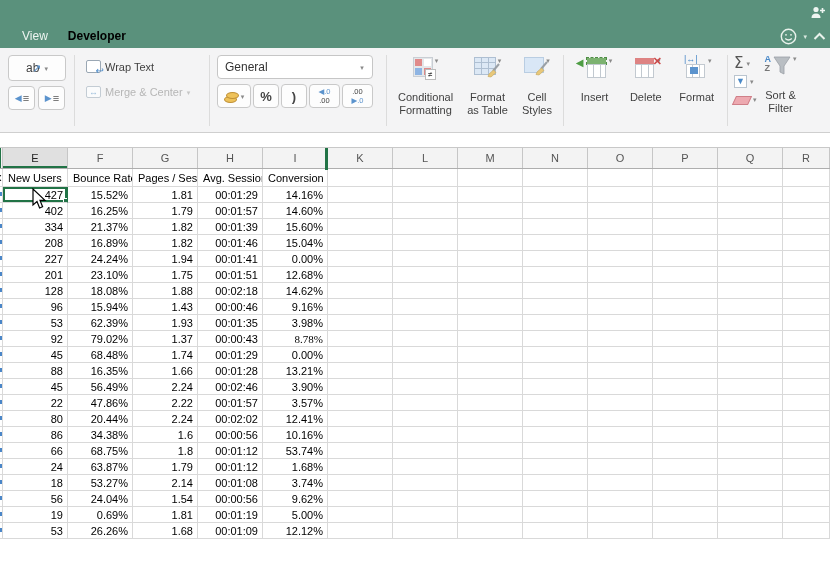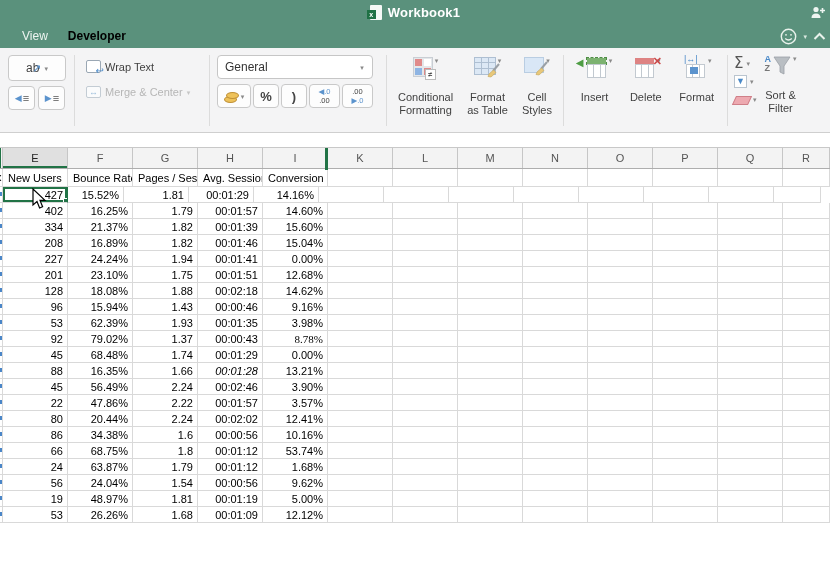--- a/index.html
+++ b/index.html
@@ -116,26 +116,20 @@
   .row-sliver { width:3px; flex:0 0 3px; border-right:1px solid #d9d9d9; border-bottom:1px solid #d9d9d9; position:relative; }
   .tick { position:absolute; left:0; top:5px; width:2px; height:4px; background:#4a86c8; }
   .clip-x { font-size:11px; color:#000; position:absolute; left:-4px; top:2px; }
   
   .cursor { position:absolute; left:32px; top:188px; z-index:60; }
 </style>
 </head>
 <body>
 
 <div class="titlebar">
-  <div class="title-center">
-    <div class="doc-icon">
-        <div class="x-badge">x</div>
-      </div>
-    <div class="wb-title">Workbook1</div>
-  </div>
   <div class="share-btn">
     <svg width="16" height="14" viewBox="0 0 16 14">
         <circle cx="6" cy="4.5" r="2.6" fill="#eef5f1"></circle>
         <path d="M1.5 13 Q1.5 8.5 6 8.5 Q10.5 8.5 10.5 13 Z" fill="#eef5f1"></path>
         <path d="M12.5 3 v5 M10 5.5 h5" stroke="#eef5f1" stroke-width="1.6"></path>
       </svg>
   </div>
 </div>
 
 <div class="tabrow">
@@ -394,21 +388,21 @@
         <div class="cell" style="width: 65px;"></div>
         <div class="cell" style="width: 65px;"></div>
         <div class="cell" style="width: 65px;"></div>
         <div class="cell" style="width: 47px;"></div>
       </div>
       <div class="grid-row">
         <div class="row-sliver">
           <span class="tick"></span>
         </div>
         <div class="cell num selected-cell" style="width: 65px;">427<span class="fill-handle"></span></div>
-        <div class="cell num" style="width: 56px; text-align: right;">15.52%</div>
+        <div class="cell num" style="width: 65px; text-align: right;">15.52%</div>
         <div class="cell num" style="width: 65px;">1.81</div>
         <div class="cell num" style="width: 65px;">00:01:29</div>
         <div class="cell num" style="width: 65px;">14.16%</div>
         <div class="cell" style="width: 65px;"></div>
         <div class="cell" style="width: 65px;"></div>
         <div class="cell" style="width: 65px;"></div>
         <div class="cell" style="width: 65px;"></div>
         <div class="cell" style="width: 65px;"></div>
         <div class="cell" style="width: 65px;"></div>
         <div class="cell" style="width: 65px;"></div>
@@ -594,21 +588,21 @@
         <div class="cell" style="width: 65px;"></div>
         <div class="cell" style="width: 47px;"></div>
       </div>
       <div class="grid-row">
         <div class="row-sliver">
           <span class="tick"></span>
         </div>
         <div class="cell num" style="width: 65px;">88</div>
         <div class="cell num" style="width: 65px;">16.35%</div>
         <div class="cell num" style="width: 65px;">1.66</div>
-        <div class="cell num" style="width: 65px; font-style: italic;">00:01:28</div>
+        <div class="cell num" style="width: 65px;">00:01:28</div>
         <div class="cell num" style="width: 65px;">13.21%</div>
         <div class="cell" style="width: 65px;"></div>
         <div class="cell" style="width: 65px;"></div>
         <div class="cell" style="width: 65px;"></div>
         <div class="cell" style="width: 65px;"></div>
         <div class="cell" style="width: 65px;"></div>
         <div class="cell" style="width: 65px;"></div>
         <div class="cell" style="width: 65px;"></div>
         <div class="cell" style="width: 47px;"></div>
       </div>
@@ -717,40 +711,58 @@
         <div class="cell" style="width: 65px;"></div>
         <div class="cell" style="width: 65px;"></div>
         <div class="cell" style="width: 65px;"></div>
         <div class="cell" style="width: 65px;"></div>
         <div class="cell" style="width: 47px;"></div>
       </div>
       <div class="grid-row">
         <div class="row-sliver">
           <span class="tick"></span>
         </div>
+        <div class="cell num" style="width: 65px;">18</div>
+        <div class="cell num" style="width: 65px;">53.27%</div>
+        <div class="cell num" style="width: 65px;">2.14</div>
+        <div class="cell num" style="width: 65px;">00:01:08</div>
+        <div class="cell num" style="width: 65px;">3.74%</div>
+        <div class="cell" style="width: 65px;"></div>
+        <div class="cell" style="width: 65px;"></div>
+        <div class="cell" style="width: 65px;"></div>
+        <div class="cell" style="width: 65px;"></div>
+        <div class="cell" style="width: 65px;"></div>
+        <div class="cell" style="width: 65px;"></div>
+        <div class="cell" style="width: 65px;"></div>
+        <div class="cell" style="width: 47px;"></div>
+      </div>
+      <div class="grid-row">
+        <div class="row-sliver">
+          <span class="tick"></span>
+        </div>
         <div class="cell num" style="width: 65px;">56</div>
         <div class="cell num" style="width: 65px;">24.04%</div>
         <div class="cell num" style="width: 65px;">1.54</div>
         <div class="cell num" style="width: 65px;">00:00:56</div>
         <div class="cell num" style="width: 65px;">9.62%</div>
         <div class="cell" style="width: 65px;"></div>
         <div class="cell" style="width: 65px;"></div>
         <div class="cell" style="width: 65px;"></div>
         <div class="cell" style="width: 65px;"></div>
         <div class="cell" style="width: 65px;"></div>
         <div class="cell" style="width: 65px;"></div>
         <div class="cell" style="width: 65px;"></div>
         <div class="cell" style="width: 47px;"></div>
       </div>
       <div class="grid-row">
         <div class="row-sliver">
           <span class="tick"></span>
         </div>
         <div class="cell num" style="width: 65px;">19</div>
-        <div class="cell num" style="width: 65px;">48.97%</div>
+        <div class="cell num" style="width: 65px;">0.69%</div>
         <div class="cell num" style="width: 65px;">1.81</div>
         <div class="cell num" style="width: 65px;">00:01:19</div>
         <div class="cell num" style="width: 65px;">5.00%</div>
         <div class="cell" style="width: 65px;"></div>
         <div class="cell" style="width: 65px;"></div>
         <div class="cell" style="width: 65px;"></div>
         <div class="cell" style="width: 65px;"></div>
         <div class="cell" style="width: 65px;"></div>
         <div class="cell" style="width: 65px;"></div>
         <div class="cell" style="width: 65px;"></div>

